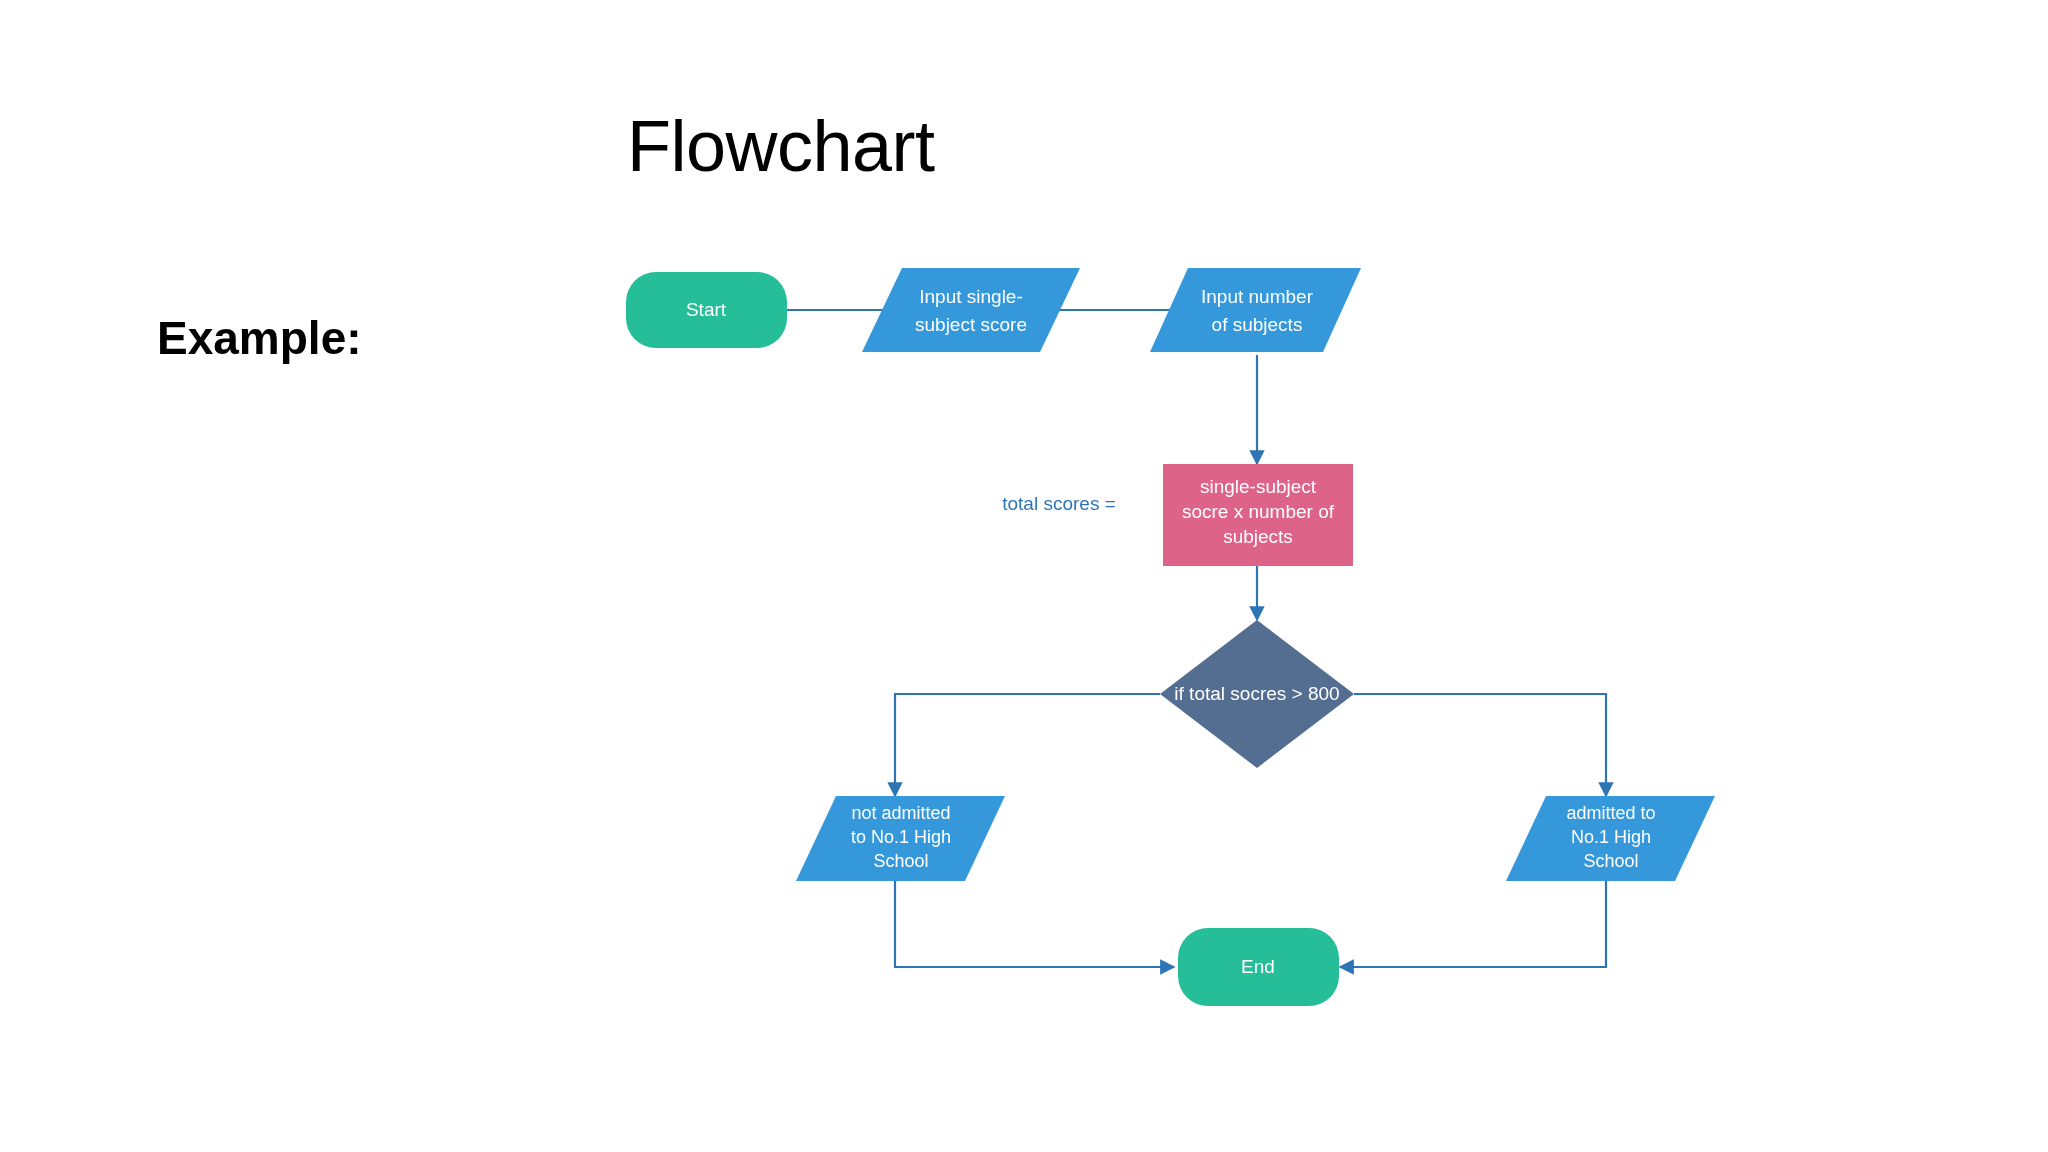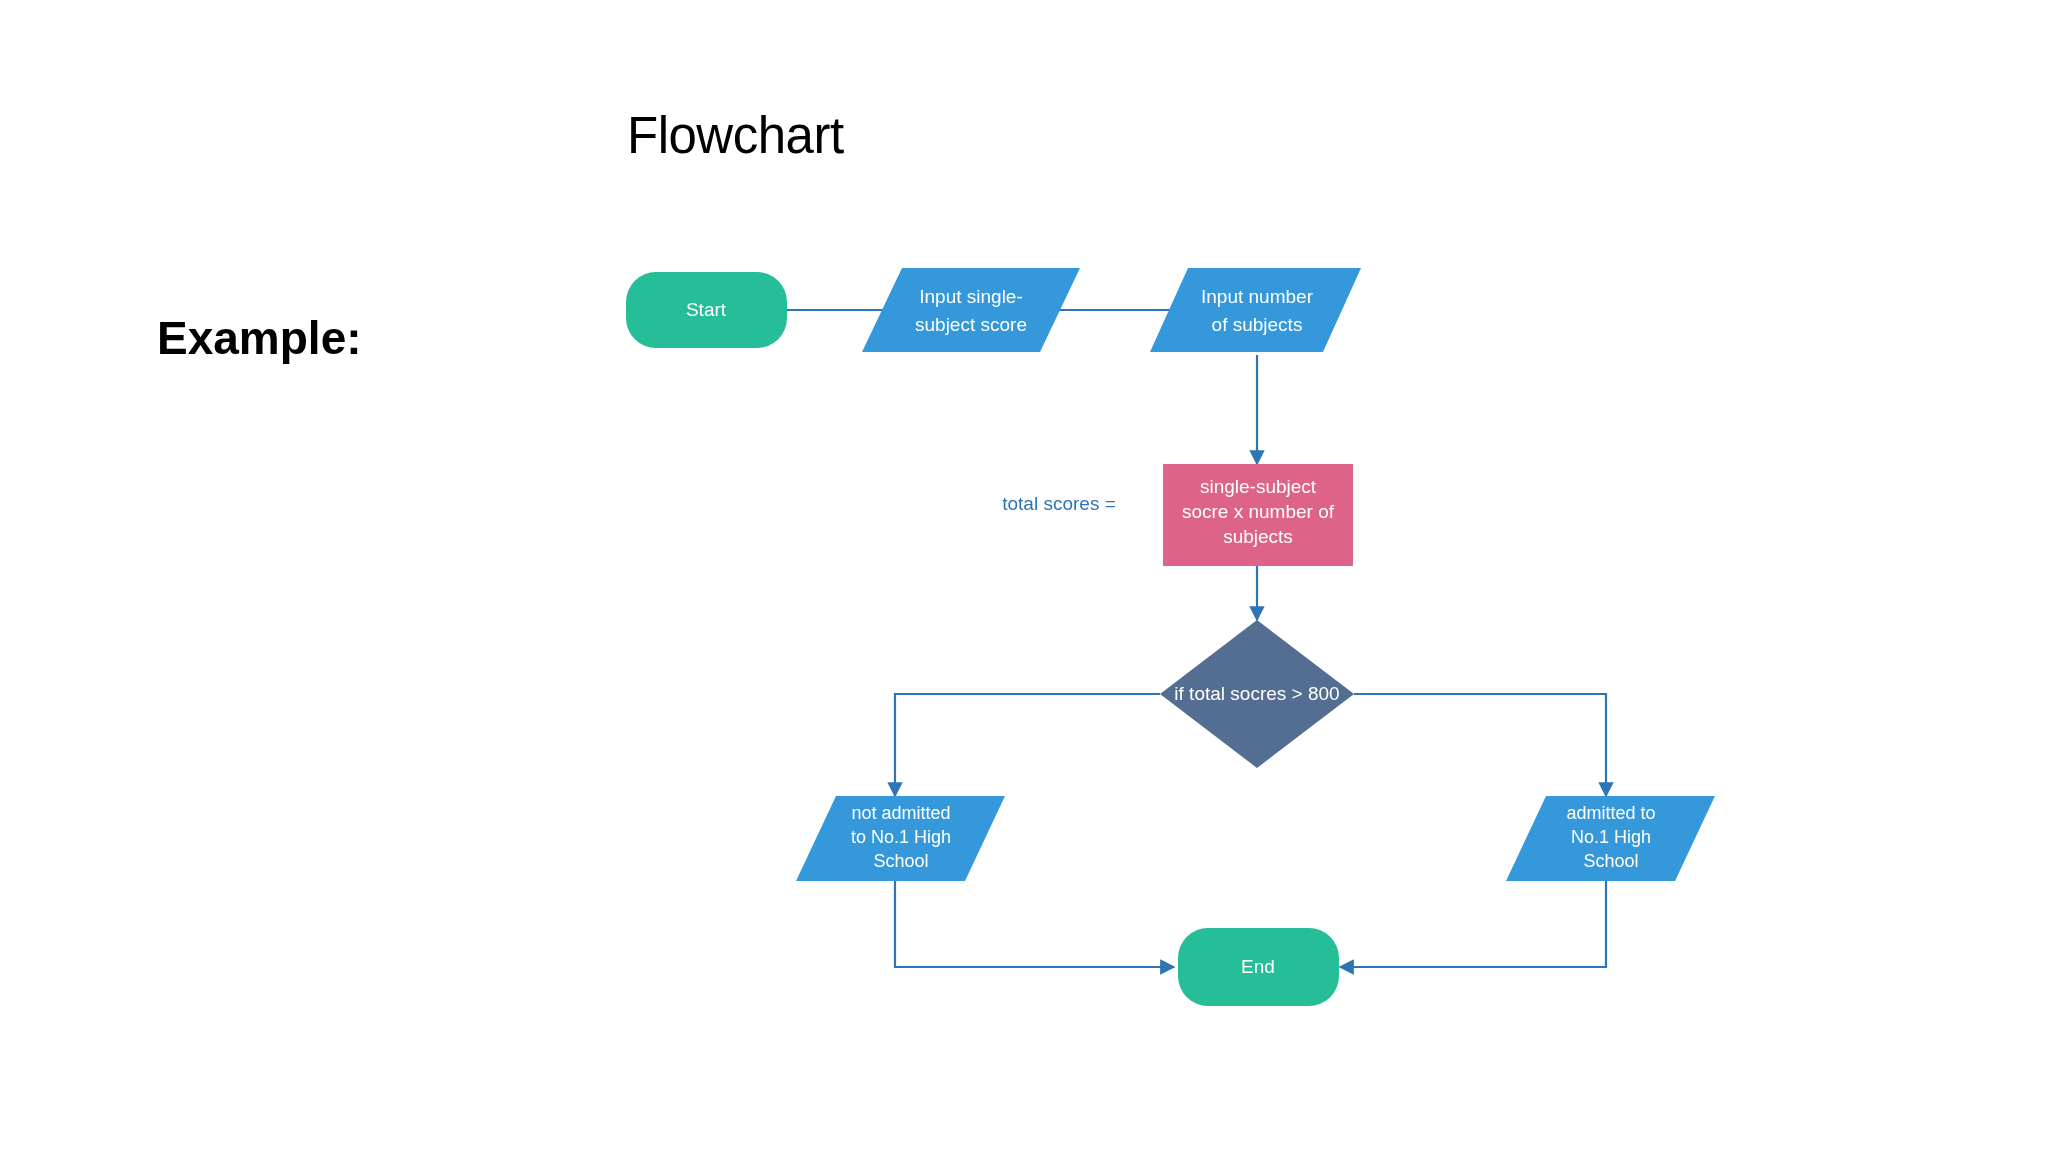--- a/index.html
+++ b/index.html
@@ -19,21 +19,21 @@
     position: absolute;
     inset: 0;
     background: #ffffff;
   }
 
   
   #slide-title {
     position: absolute;
     left: 627px;
     top: 110px;
-    font-size: 51px;
+    font-size: 72px;
     line-height: 1.0;
     font-weight: 400;
     color: #000000;
     letter-spacing: -0.5px;
     white-space: nowrap;
   }
 
   
   #example-label {
     position: absolute;

